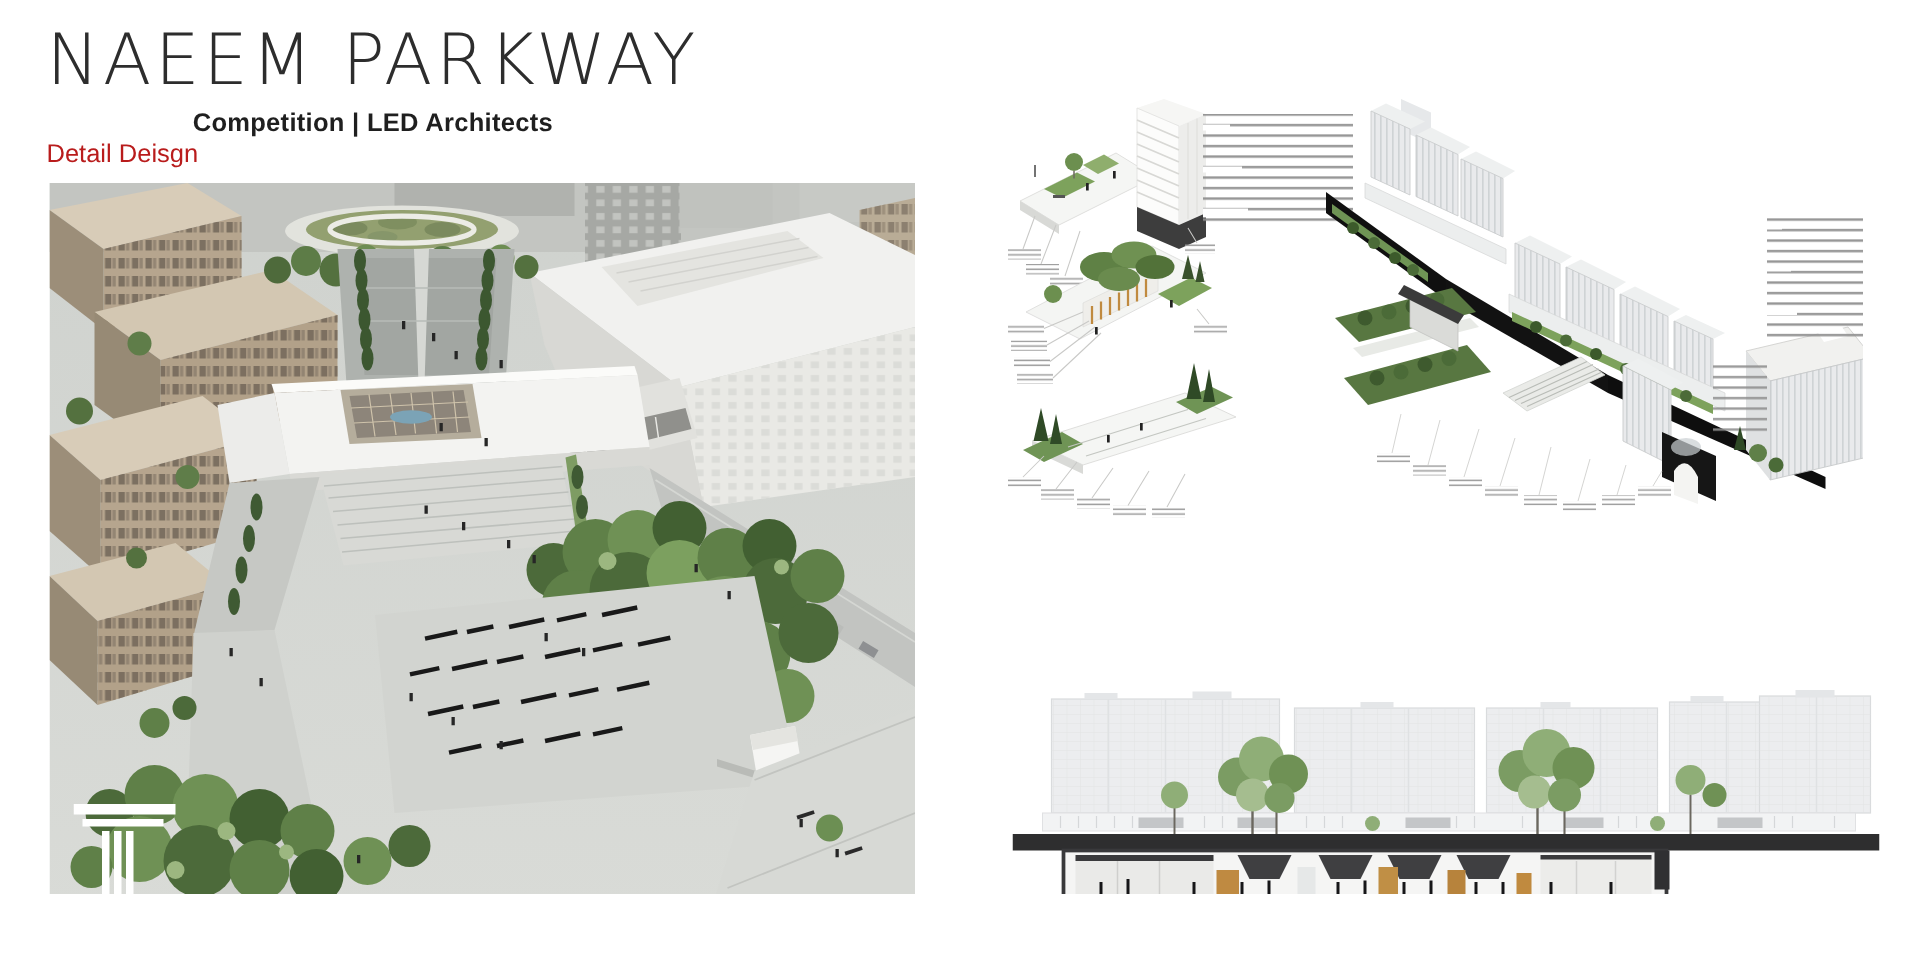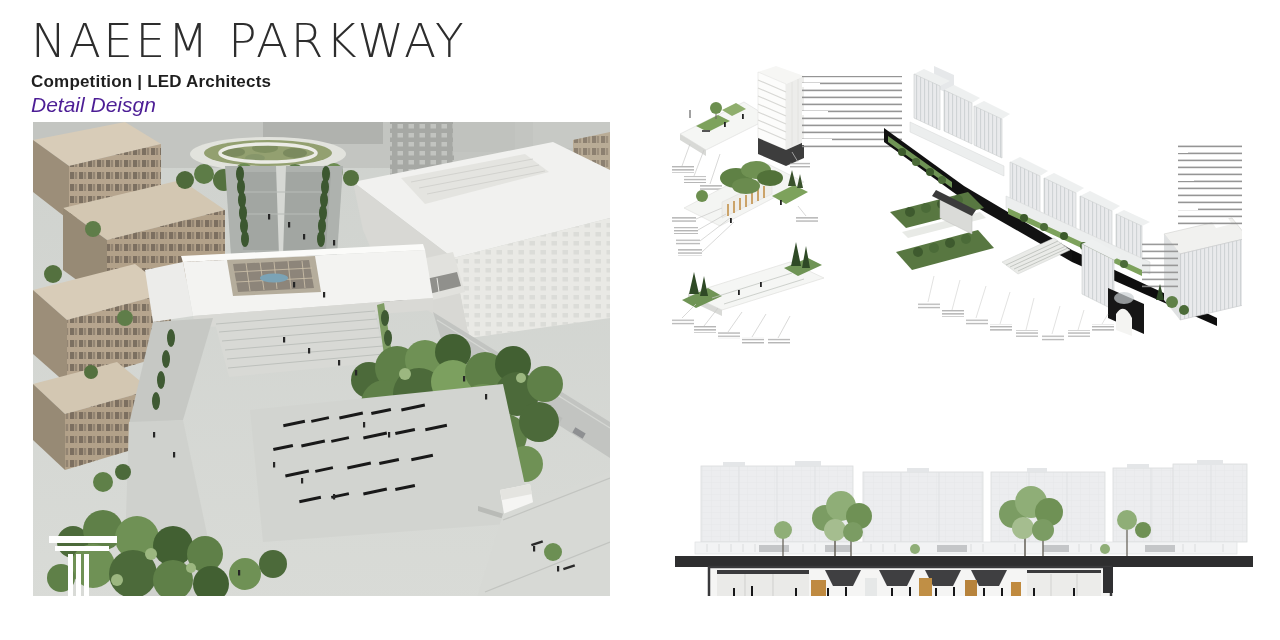--- a/index.html
+++ b/index.html
@@ -2,22 +2,22 @@
 <html><head>
 <meta charset="utf-8">
 <style>
   html,body{margin:0;padding:0;background:#ffffff;}
   .page{position:relative;width:1280px;height:596px;background:#ffffff;overflow:hidden;
         font-family:"Liberation Sans",sans-serif;}
   
   .header{position:absolute;left:31px;top:16px;}
   .title{font-size:47px;font-weight:300;letter-spacing:2.5px;color:#2d2d2d;line-height:1.08;
          font-family:"DejaVu Sans","Liberation Sans",sans-serif;}
-  .subtitle{margin-top:5px;font-size:17px;font-weight:700;color:#1f1f1f;letter-spacing:.2px;}
-  .detail{font-size:21px;color:#4c1d95;margin-top:1px;font-style:italic;}
+  .subtitle{margin-top:5px;font-size:17px;font-weight:700;color:#1f1f1f;letter-spacing:.2px;text-align:center;}
+  .detail{font-size:17px;color:#b91c1c;margin-top:1px;}
   
   .render{position:absolute;left:33px;top:122px;width:577px;height:488px;}
   .diagrams{position:absolute;left:672px;top:66px;width:570px;height:282px;}
   .section{position:absolute;left:675px;top:452px;width:578px;height:156px;}
   .render svg,.diagrams svg,.section svg{display:block;}
   
   .wm{position:absolute;left:16px;bottom:2px;width:260px;height:72px;color:#ffffff;
       text-shadow:0 1px 5px rgba(0,0,0,.35);}
   .wm-icon{position:absolute;left:0;top:0;}
   .wm-text{position:absolute;left:44px;bottom:4px;white-space:nowrap;}

